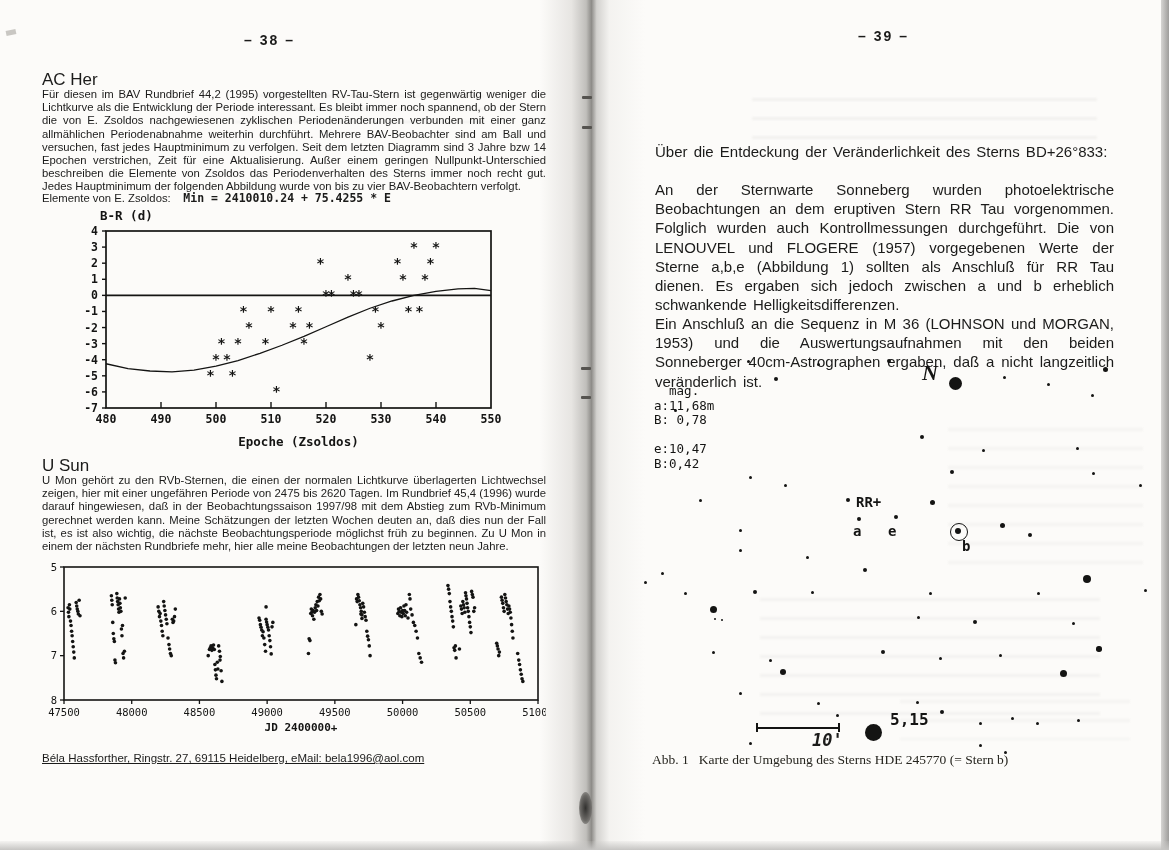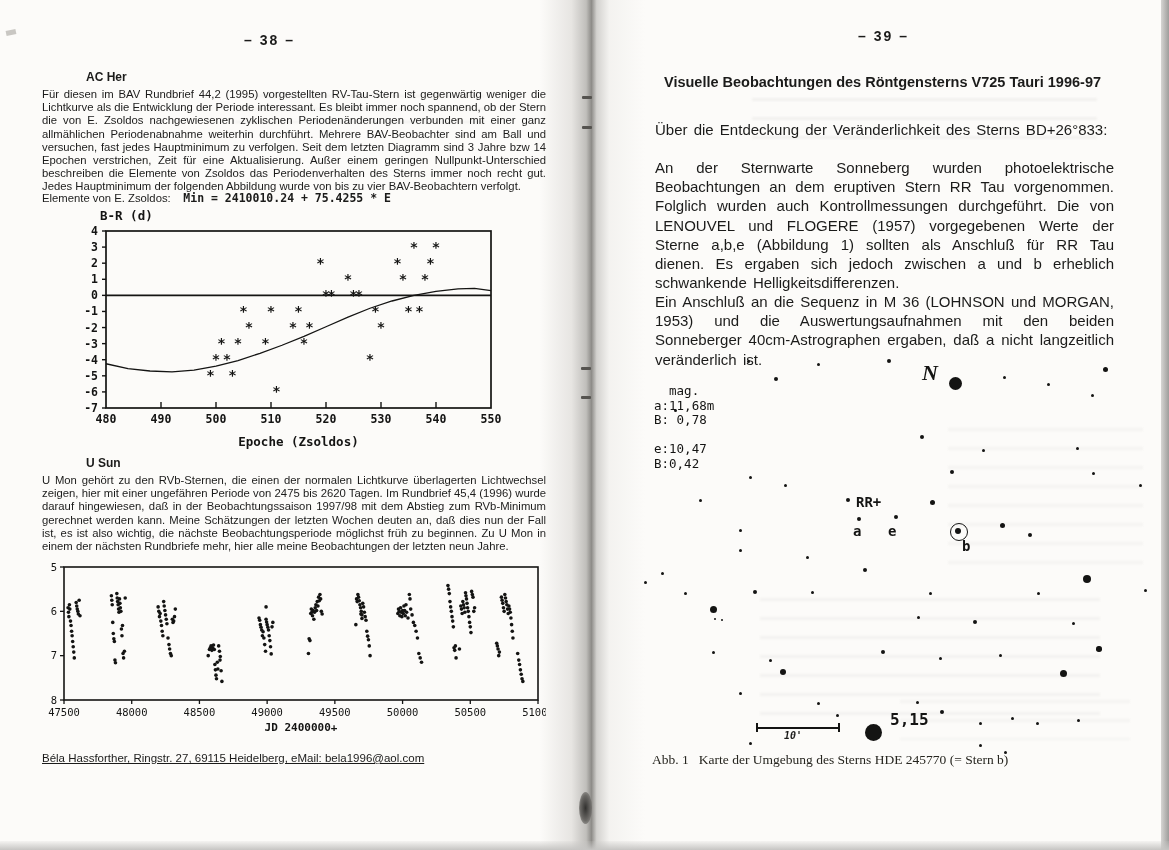--- a/index.html
+++ b/index.html
@@ -13,44 +13,44 @@
   .edge-right{position:absolute;right:0;top:0;width:8px;height:850px;
     background:linear-gradient(90deg,#d6d5d3,#9e9d9b);}
   .edge-bottom{position:absolute;left:0;bottom:0;width:1169px;height:9px;
     background:linear-gradient(180deg,rgba(205,204,202,.15),#c6c5c3);}
   .staple{position:absolute;width:10px;height:3px;background:#55534f;border-radius:1px;}
   .gutter-blob{position:absolute;left:579px;top:792px;width:13px;height:32px;border-radius:50%;
     background:radial-gradient(ellipse at center,#32312f 0%,#6a6865 55%,rgba(120,118,115,0) 100%);filter:blur(.6px);}
   .corner-mark{position:absolute;left:6px;top:30px;width:10px;height:5px;background:#c9c7c3;transform:rotate(-12deg);}
   
   .pageno{position:absolute;font-size:14px;font-weight:bold;letter-spacing:2px;}
-  .head-sans{position:absolute;font-size:12px;font-weight:bold;margin-left:44px;}
+  .head-sans{position:absolute;font-size:17px;font-weight:normal;}
   .body-sm{position:absolute;font-size:11.3px;line-height:13.2px;text-align:justify;}
-  .body-lg{position:absolute;font-size:15px;line-height:19.2px;text-align:justify;word-spacing:2px;}
+  .body-lg{position:absolute;font-size:15px;line-height:19.2px;text-align:justify;word-spacing:2px;margin-top:22px;}
   .title-lg{position:absolute;font-size:14.5px;font-weight:bold;text-align:center;}
   .elements-line{position:absolute;font-size:11.3px;white-space:pre;}
   .elements-line .formula{font-family:"DejaVu Sans Mono",monospace;font-weight:bold;font-size:11.5px;}
   .footer-line{position:absolute;font-size:11.5px;}
   
   .chart{position:absolute;}
   
   #star-chart{position:absolute;left:640px;top:350px;width:520px;height:412px;}
   .star{position:absolute;background:#141413;border-radius:50%;}
   .ring{position:absolute;border:1.7px solid #141413;border-radius:50%;background:transparent;}
   .slabel{position:absolute;color:#141413;}
   .lbl-n{font-family:"Liberation Serif",serif;font-style:italic;font-weight:bold;font-size:22px;}
   .lbl-star{font-family:"DejaVu Sans Mono",monospace;font-weight:bold;font-size:14px;}
   .lbl-mag{font-family:"DejaVu Sans Mono",monospace;font-weight:bold;font-size:16px;}
   .magblock{position:absolute;left:14px;top:34px;font-family:"DejaVu Sans Mono",monospace;
     font-size:12.5px;line-height:14.5px;white-space:pre;color:#141413;}
   .scalebar{position:absolute;}
   .scalebar .bar{position:absolute;height:2px;background:#141413;}
   .scalebar .tick{position:absolute;width:2px;height:9px;background:#141413;}
   .scalebar .sblabel{position:absolute;font-family:"DejaVu Sans Mono",monospace;font-weight:bold;
-    font-style:italic;font-size:10px;}
+    font-style:italic;font-size:17px;margin-left:28px;}
   .caption{position:absolute;font-family:"Liberation Serif",serif;font-size:13.5px;white-space:pre;color:#26251f;}
   
   .ghost{position:absolute;pointer-events:none;opacity:.55;filter:blur(1.1px);
     background:repeating-linear-gradient(180deg, rgba(130,128,124,.16) 0 3px, rgba(130,128,124,0) 3px 19px);}
   .ghost.sm{background:repeating-linear-gradient(180deg, rgba(130,128,124,.14) 0 2px, rgba(130,128,124,0) 2px 13px);}
 </style>
 </head>
 <body>
 
 <div class="scan">
@@ -421,21 +421,20 @@
         <circle cx="492.39428571428573" cy="113.85333333333335" r="1.8" fill="#141413"></circle>
         <circle cx="493.20685714285713" cy="118.28666666666666" r="1.8" fill="#141413"></circle>
         <circle cx="494.0194285714286" cy="122.71999999999998" r="1.8" fill="#141413"></circle>
         <circle cx="494.832" cy="125.38" r="1.8" fill="#141413"></circle>
       </svg></div>
 
   <div class="footer-line" style="left:42px;top:752px;text-decoration:underline;">Béla Hassforther, Ringstr. 27, 69115 Heidelberg, eMail: bela1996@aol.com</div>
 
   <div class="pageno" style="left:858px;top:28px;">– 39 –</div>
 
-  <div class="title-lg" style="left:650px;top:74px;width:465px;">Visuelle Beobachtungen des Röntgensterns V725 Tauri 1996-97</div>
   <div class="body-lg" style="left:655px;top:120px;width:459px;text-align:left;">Über die Entdeckung der Veränderlichkeit des Sterns BD+26°833:</div>
   <div class="body-lg" style="left:655px;top:158px;width:459px;">An der Sternwarte Sonneberg wurden photoelektrische Beobachtungen an dem eruptiven Stern RR Tau vorgenommen. Folglich wurden auch Kontrollmessungen durchgeführt. Die von LENOUVEL und FLOGERE (1957) vorgegebenen Werte der Sterne a,b,e (Abbildung 1) sollten als Anschluß für RR Tau dienen. Es ergaben sich jedoch zwischen a und b erheblich schwankende Helligkeitsdifferenzen.</div>
   <div class="body-lg" style="left:655px;top:292px;width:459px;">Ein Anschluß an die Sequenz in M 36 (LOHNSON und MORGAN, 1953) und die Auswertungsaufnahmen mit den beiden Sonneberger 40cm-Astrographen ergaben, daß a nicht langzeitlich veränderlich ist.</div>
 
   <div id="star-chart">
     <div class="magblock" style="white-space: pre;">  mag.
 a:11,68m
 B: 0,78
 
 e:10,47

